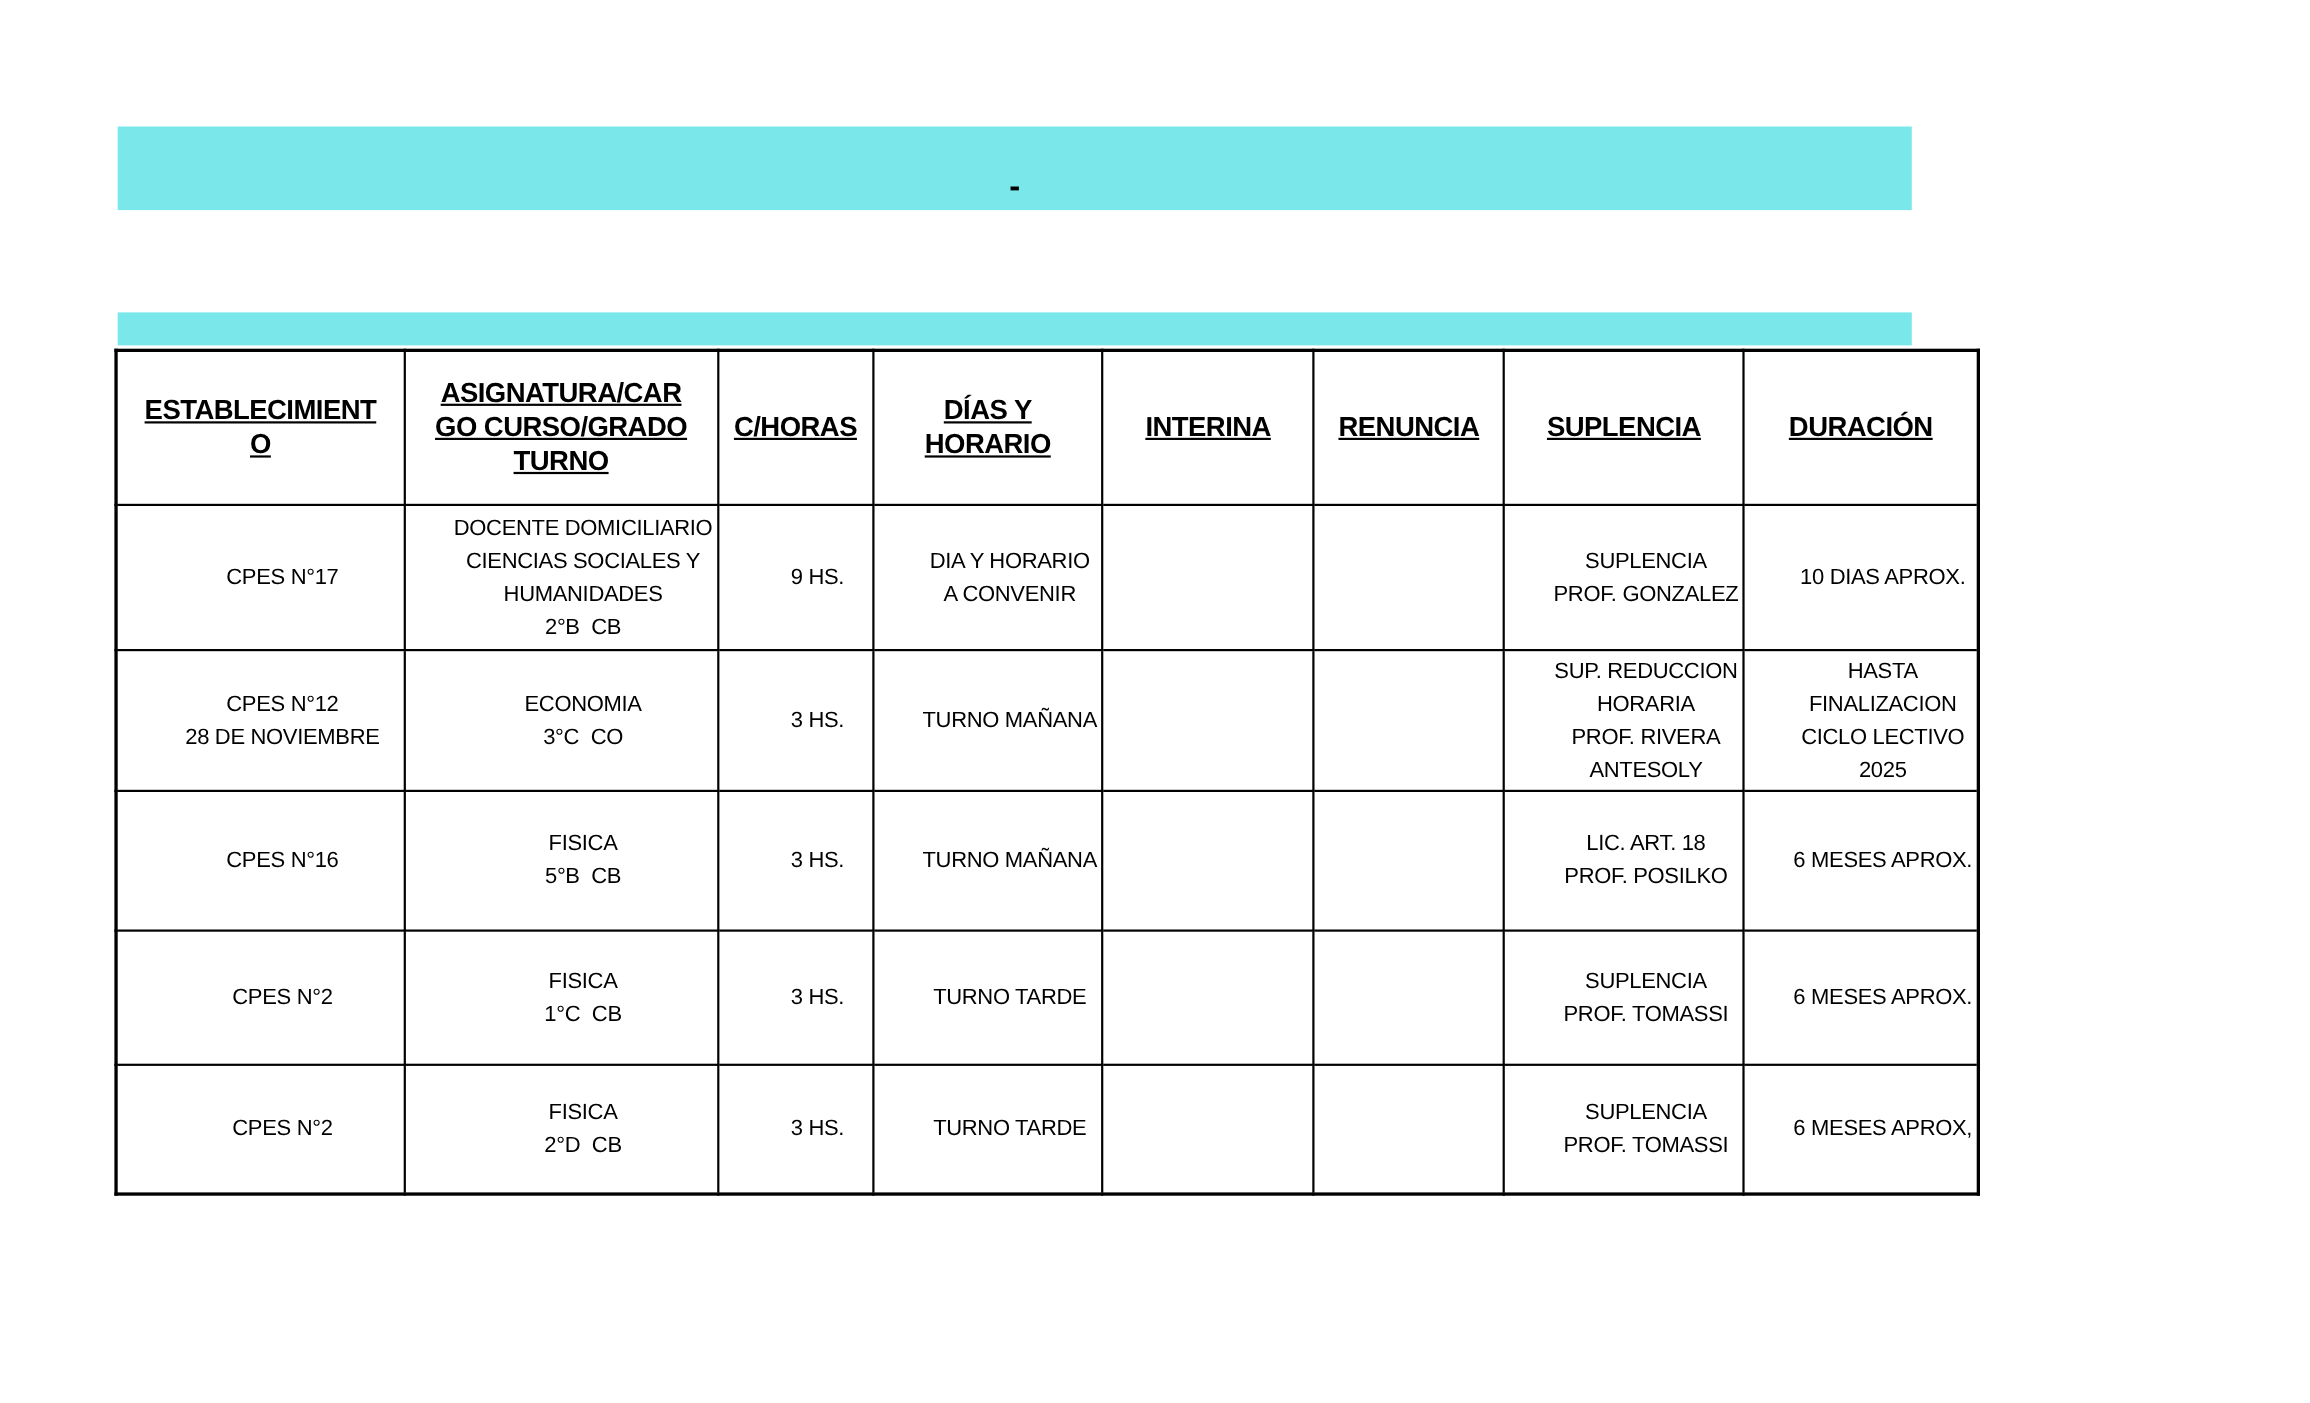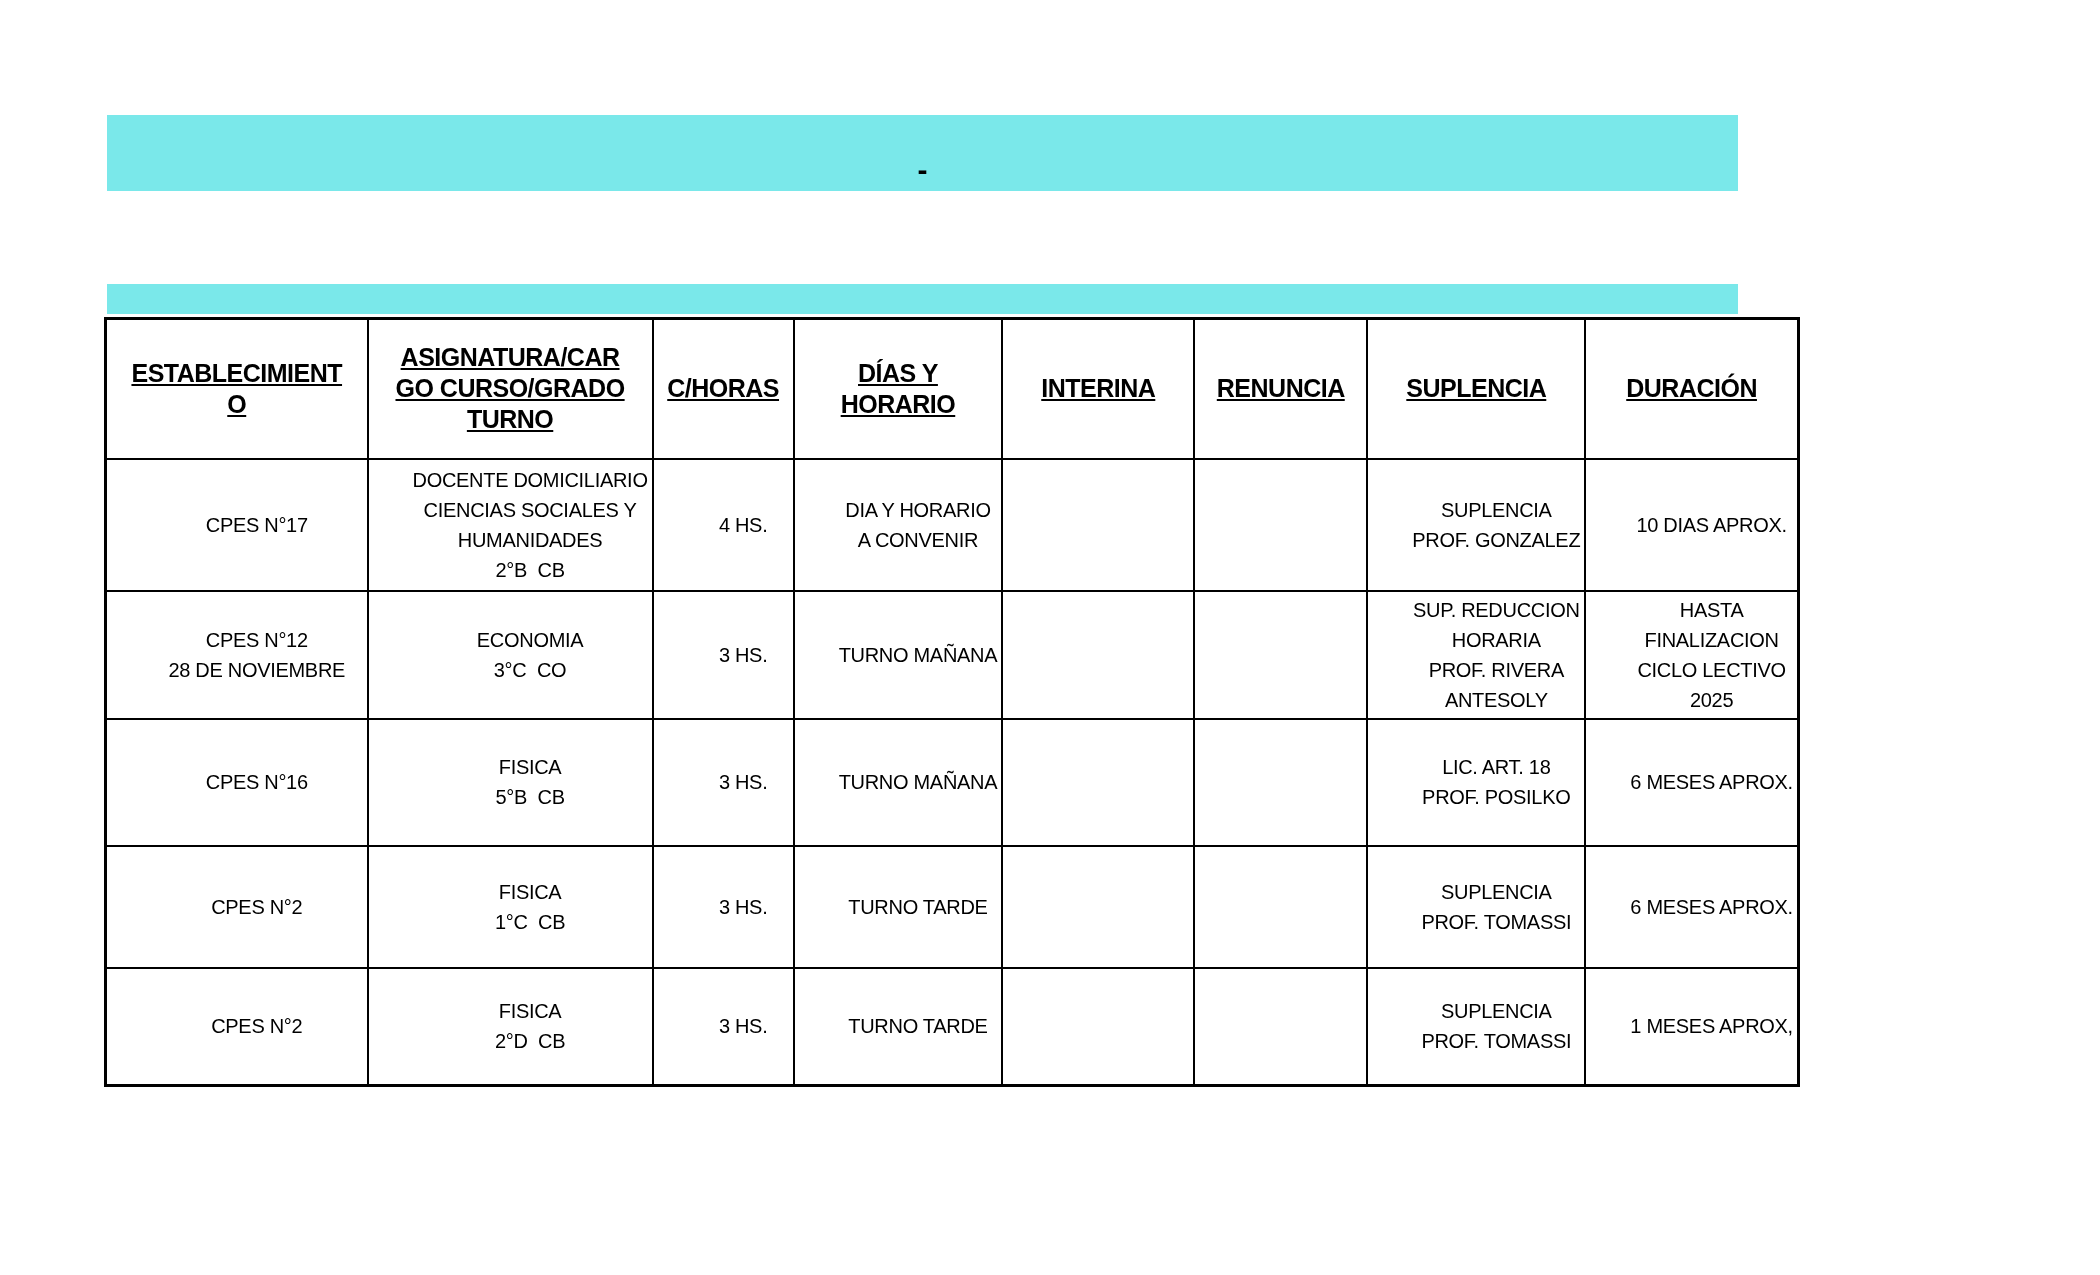--- a/index.html
+++ b/index.html
@@ -145,21 +145,21 @@
           <td>
             <div class="cell-line">CPES N°17</div>
           </td>
           <td>
             <div class="cell-line">DOCENTE DOMICILIARIO</div>
             <div class="cell-line">CIENCIAS SOCIALES Y</div>
             <div class="cell-line">HUMANIDADES</div>
             <div class="cell-line">2°B  CB</div>
           </td>
           <td>
-            <div class="cell-line">4 HS.</div>
+            <div class="cell-line">9 HS.</div>
           </td>
           <td>
             <div class="cell-line">DIA Y HORARIO</div>
             <div class="cell-line">A CONVENIR</div>
           </td>
           <td></td>
           <td></td>
           <td>
             <div class="cell-line">SUPLENCIA</div>
             <div class="cell-line">PROF. GONZALEZ</div>
@@ -260,19 +260,19 @@
           <td>
             <div class="cell-line">TURNO TARDE</div>
           </td>
           <td></td>
           <td></td>
           <td>
             <div class="cell-line">SUPLENCIA</div>
             <div class="cell-line">PROF. TOMASSI</div>
           </td>
           <td>
-            <div class="cell-line">1 MESES APROX,</div>
+            <div class="cell-line">6 MESES APROX,</div>
           </td>
         </tr>
       </tbody>
   </table>
 
 </div>
 
 </body></html>

